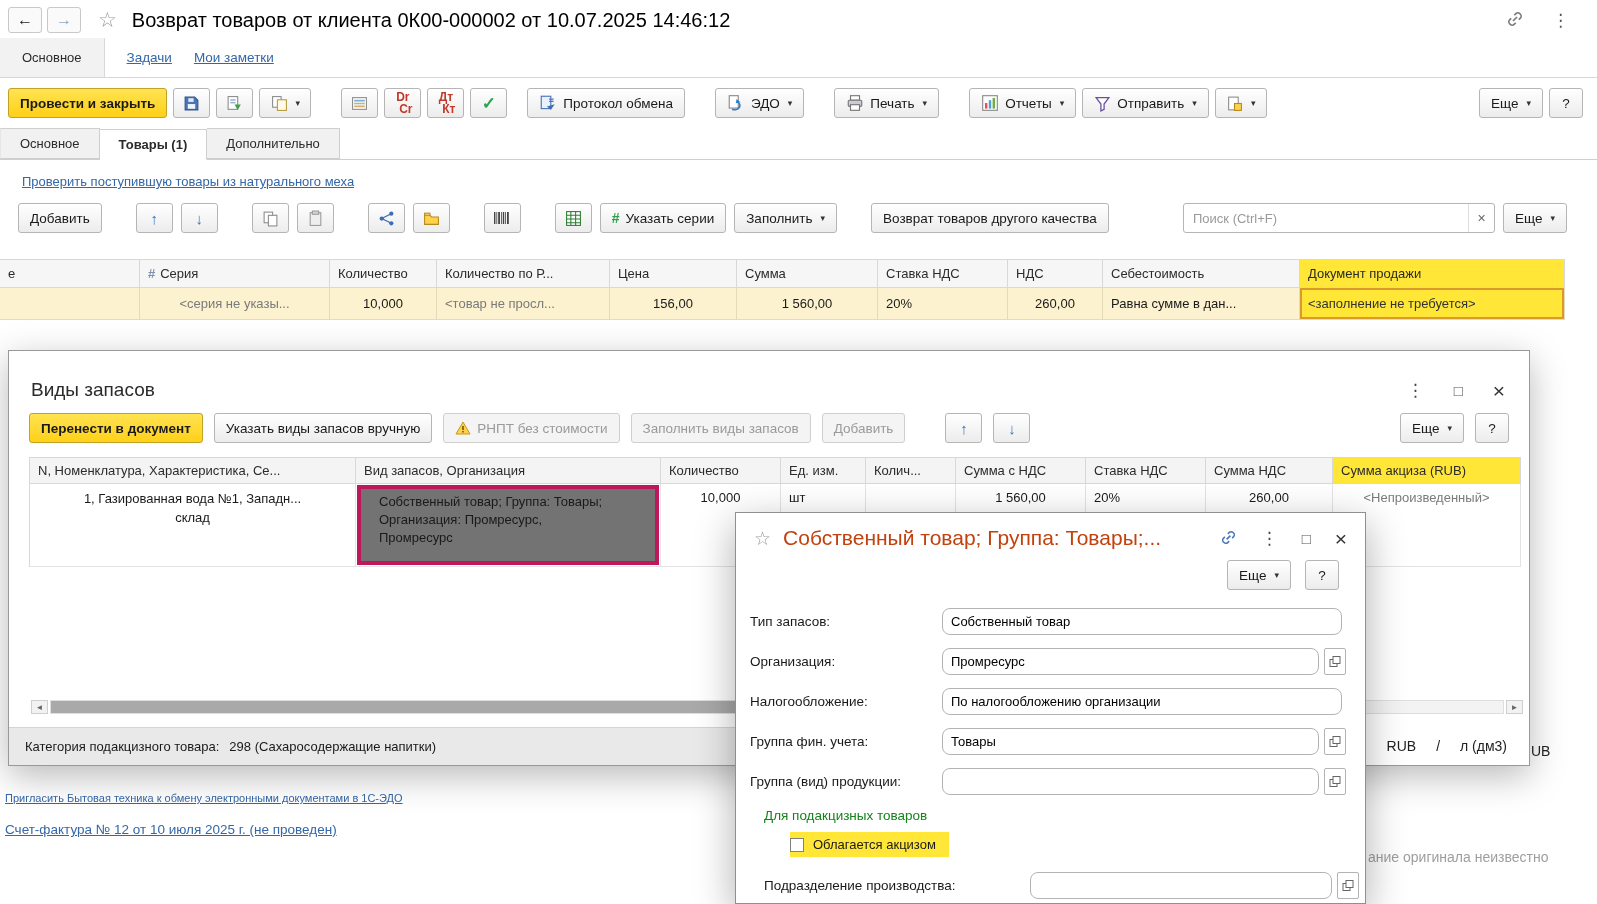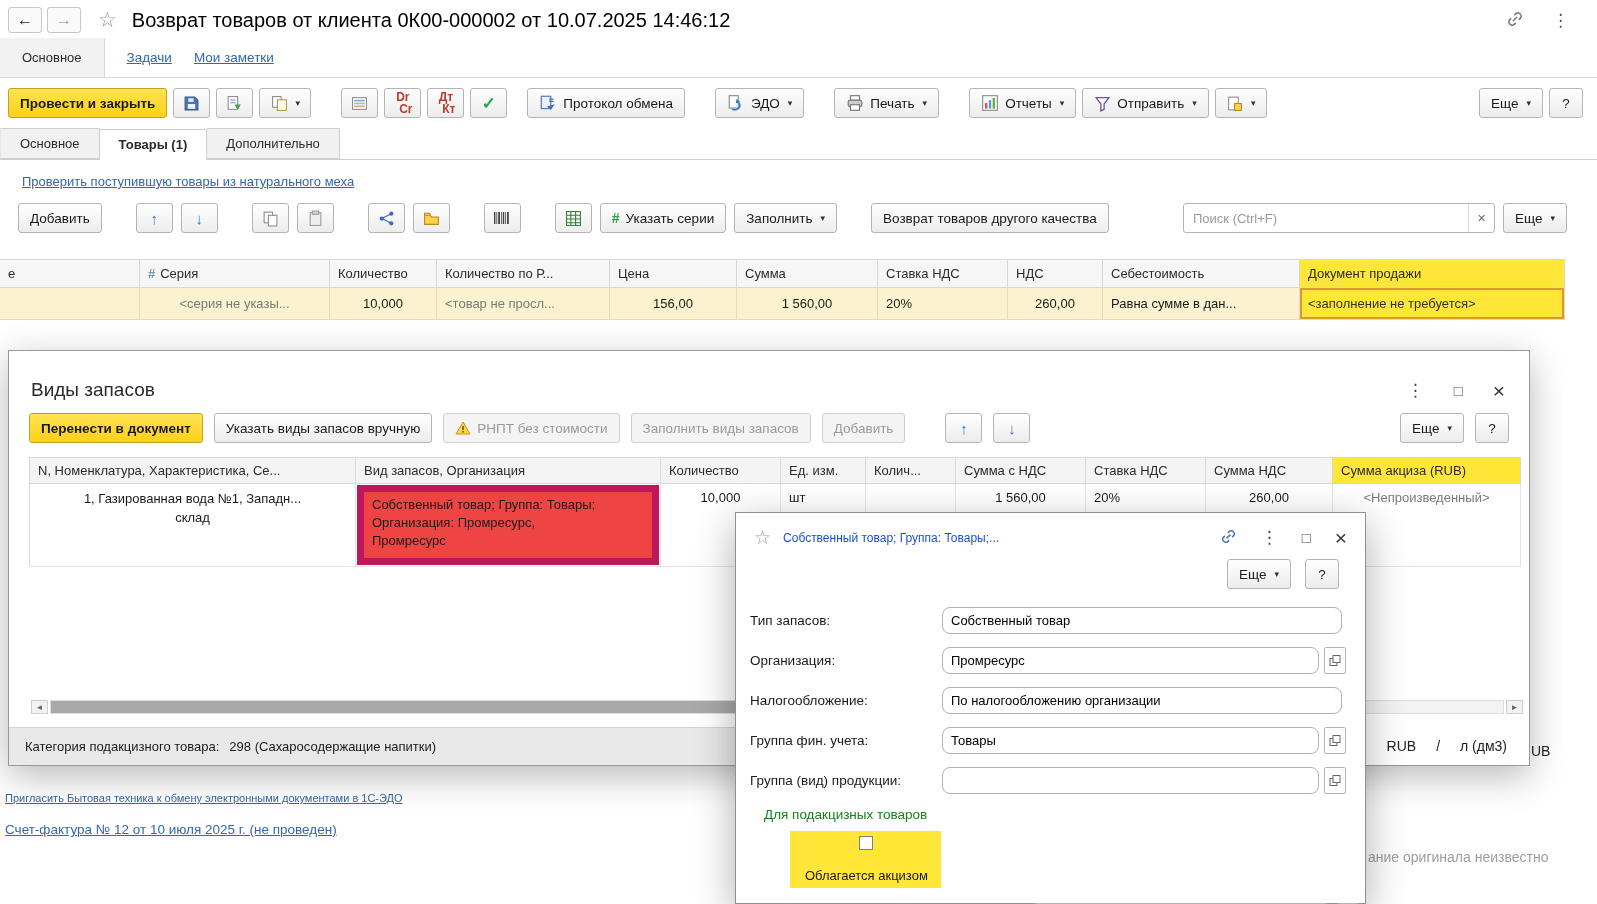--- a/index.html
+++ b/index.html
@@ -75,45 +75,45 @@
   .w-close{font-size:21px;color:#333;}
   .dlg1-toolbar{display:flex;align-items:center;gap:11px;padding:4px 20px 10px;}
   .dt-table{margin:4px 0 0 20px;}
   .dt-row{display:grid;grid-template-columns:327px 305px 120px 85px 90px 130px 120px 127px 188px;width:1492px;}
   .dh{background:#f4f4f4;border-top:1px solid #d8d8d8;border-bottom:1px solid #d8d8d8;border-right:1px solid #d8d8d8;padding:5px 8px;white-space:nowrap;overflow:hidden;color:#2b2b2b;cursor:pointer;}
   .dh.c1,.dd.c1{border-left:1px solid #d8d8d8;}
   .dh.yellow{background:#ffe637;}
   .dd{border-right:1px solid #e3e3e3;border-bottom:1px solid #e3e3e3;padding:6px 8px;cursor:pointer;}
   .dd.kindcell{padding:1px;}
   .pre{white-space:pre-line;line-height:1.45;}
-  .kindbox{border:7px solid #be185d;background:#ef4444;padding:4px 8px;white-space:pre-line;line-height:1.4;min-height:80px;}
+  .kindbox{border:4px solid #be185d;background:#737373;padding:4px 18px;white-space:pre-line;line-height:1.4;min-height:80px;}
   .filler{flex:1;}
   .hscroll{display:flex;align-items:center;height:16px;margin:0 6px 0 22px;gap:2px;}
   .harrow{width:17px;height:14px;border:1px solid #cfcfcf;background:#f2f2f2;font-size:8px;color:#666;display:flex;align-items:center;justify-content:center;cursor:pointer;}
   .htrack{flex:1;height:14px;background:#f3f3f3;border:1px solid #dedede;position:relative;cursor:pointer;}
   .hthumb{position:absolute;left:0;top:0;height:100%;width:86%;background:#a9a9a9;cursor:grab;}
   .dlg1-footer{display:flex;align-items:center;height:38px;margin-top:12px;}
   .cat-strip{display:flex;align-items:center;gap:10px;background:#e9e9e9;border-top:1px solid #d4d4d4;height:100%;width:727px;padding:0 16px;}
   .unit-info{margin-left:auto;display:flex;gap:20px;padding-right:22px;font-size:14px;color:#222;}
 
   
   .dlg2{position:absolute;left:735px;top:512px;width:631px;height:392px;background:#fff;border:1px solid #8f8f8f;box-shadow:0 12px 38px rgba(0,0,0,.32);z-index:20;}
   .dlg2-title{display:flex;align-items:center;gap:12px;padding:13px 18px 2px;}
   .dlg2-title .star2{font-size:19px;color:#9a9a9a;cursor:pointer;}
-  .dlg2-title .t{font-size:12px;color:#1d4ed8;white-space:nowrap;overflow:hidden;max-width:408px;}
+  .dlg2-title .t{font-size:21px;color:#c2410c;white-space:nowrap;overflow:hidden;max-width:408px;}
   .dlg2-title .winctl{gap:24px;}
   .dlg2-actions{display:flex;justify-content:flex-end;gap:14px;padding:8px 26px 12px;}
   .frm{padding:6px 0 0 14px;}
   .frow{display:flex;align-items:center;margin-bottom:13px;}
   .flabel{width:192px;color:#1a1a1a;font-size:13.5px;}
   .finput{height:27px;border:1px solid #b3b3b3;border-radius:8px;padding:0 8px;font:inherit;color:#000;background:#fff;width:400px;outline:none;}
   .finput.short{width:377px;}
   .chooser{width:22px;height:27px;border:1px solid #b3b3b3;border-radius:2px;margin-left:5px;display:flex;align-items:center;justify-content:center;background:#fff;cursor:pointer;}
   .sect-green{color:#15831c;margin:0 0 9px 14px;font-size:13.5px;}
-  .cb-row{display:inline-flex;align-items:center;gap:18px;background:#ffe637;padding:5px 13px 5px 15px;margin-left:40px;cursor:pointer;flex-direction:column;}
+  .cb-row{display:inline-flex;align-items:center;gap:9px;background:#ffe637;padding:5px 13px 5px 0;margin-left:40px;cursor:pointer;}
   .cb{width:14px;height:14px;border:1px solid #808080;background:#fff;display:inline-block;}
   .prod-row{display:flex;align-items:center;margin:15px 0 0 14px;}
   .prod-row .flabel{width:266px;}
   .finput.prod{width:302px;}
 
   
   .blink1{position:absolute;left:5px;top:792px;font-size:11px;}
   .blink2{position:absolute;left:5px;top:822px;font-size:13.5px;}
   .frag-ub{position:absolute;left:1531px;top:743px;font-size:14px;color:#222;}
   .frag-orig{position:absolute;left:1368px;top:849px;color:#9e9e9e;font-size:14px;white-space:nowrap;}

